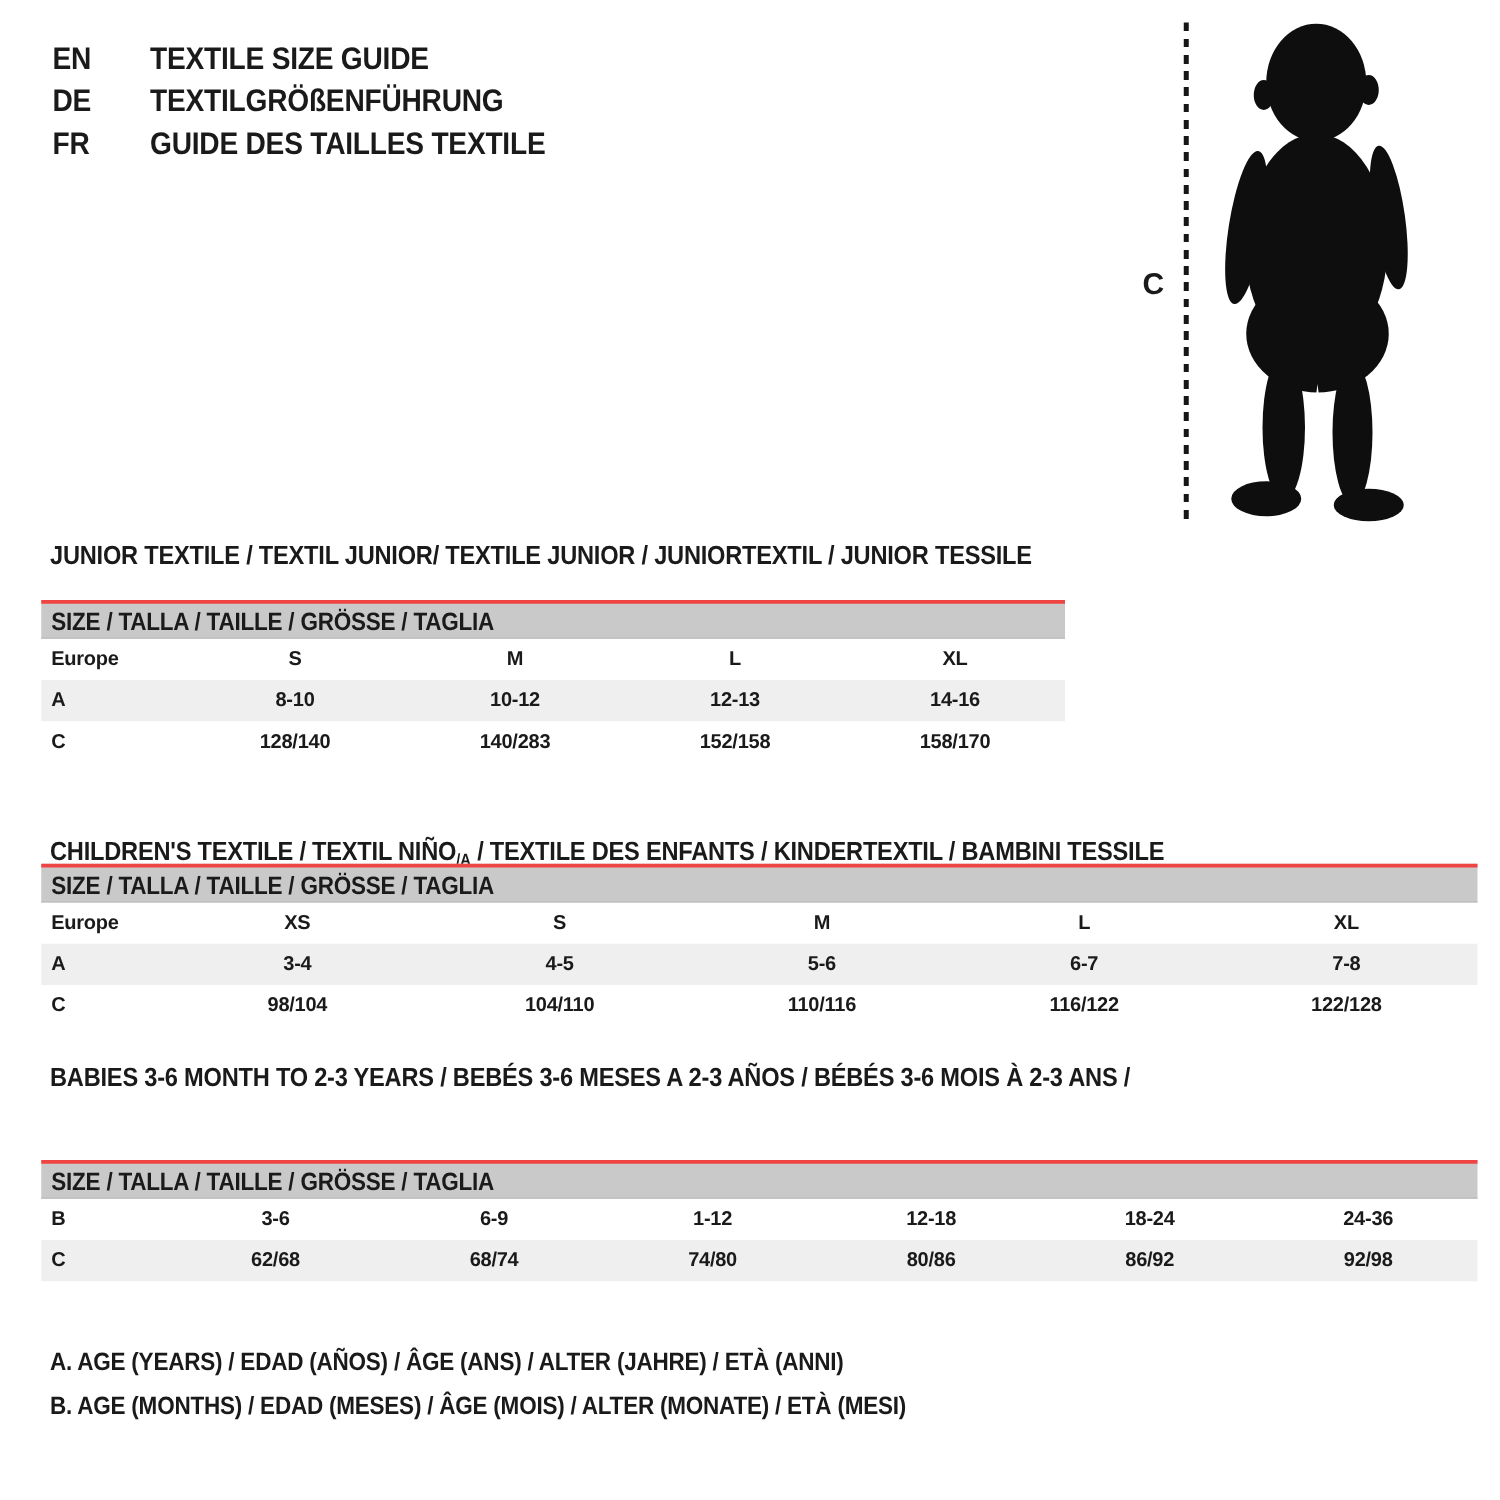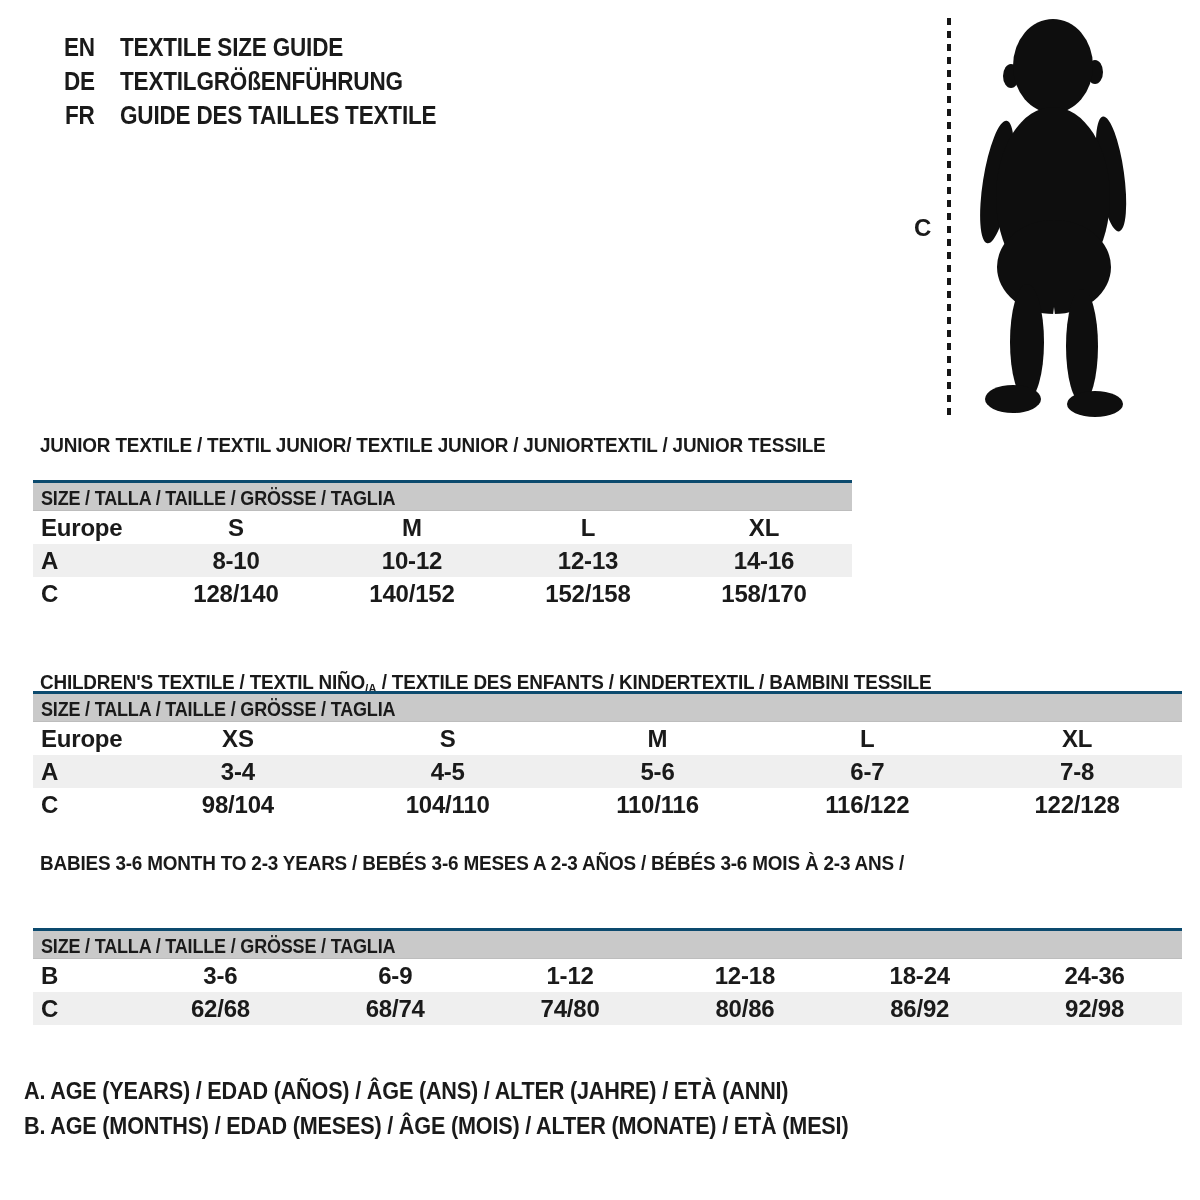--- a/index.html
+++ b/index.html
@@ -6,56 +6,56 @@
   .page{
     position:relative;width:1200px;height:1200px;background:#ffffff;
     font-family:"Liberation Sans","DejaVu Sans",sans-serif;
     font-weight:bold;color:#1a1a1a;letter-spacing:-0.2px;overflow:hidden;
   }
   .cond{display:inline-block;transform:scaleX(0.9);transform-origin:left center;white-space:nowrap;}
 
   
   .lang-block{position:absolute;left:42px;top:30px;}
   .lang-row{display:flex;height:34px;align-items:center;font-size:25px;}
-  .lang-code{width:78px;text-align:center;}
+  .lang-code{width:78px;}
 
   
   .figure-line{
     position:absolute;left:947px;top:18px;width:4px;height:398px;
     background:repeating-linear-gradient(to bottom,#161616 0 7px,transparent 7px 13px);
   }
   .figure-c{position:absolute;left:914px;top:214px;font-size:24px;}
   .silhouette{position:absolute;left:961px;top:12px;}
 
   
   .sec-heading{position:absolute;left:40px;font-size:21px;white-space:nowrap;}
   .sec-junior{top:433px;}
   .sec-children{top:670px;}
   .sec-babies{top:846px;line-height:34px;text-align:right;}
   .sub{font-size:13px;vertical-align:-4px;letter-spacing:0;}
 
   
   .tbl{position:absolute;left:33px;}
   .tbl .bar{
-    height:31px;background:#c9c9c9;border-top:3px solid #0c4a6e;border-bottom:1px solid #bdbdbd;
+    height:31px;background:#c9c9c9;border-top:3px solid #ef4444;border-bottom:1px solid #bdbdbd;
     font-size:20px;line-height:31px;padding-left:8px;box-sizing:border-box;
   }
-  .trow{display:grid;height:33px;align-items:center;font-size:24px;}
+  .trow{display:grid;height:33px;align-items:center;font-size:16px;}
   .trow .tlabel{padding-left:8px;text-align:left;}
   .trow .tcell{text-align:center;}
   .shaded{background:#efefef;}
   .tbl-junior{top:480px;width:819px;}
   .tbl-junior .trow{grid-template-columns:115px repeat(4,1fr);}
   .tbl-children{top:691px;width:1149px;}
   .tbl-children .trow{grid-template-columns:100px repeat(5,1fr);}
   .tbl-babies{top:928px;width:1149px;}
   .tbl-babies .trow{grid-template-columns:100px repeat(6,1fr);}
 
   
-  .footnotes{position:absolute;left:24px;top:1073px;font-size:24px;line-height:35px;}
+  .footnotes{position:absolute;left:40px;top:1073px;font-size:20px;line-height:35px;}
 </style>
 </head>
 <body>
 
 <div class="page">
 
   <div class="lang-block">
     <div class="lang-row">
       <span class="lang-code"><span class="cond">EN</span></span>
       <span class="cond">TEXTILE SIZE GUIDE</span>
@@ -104,21 +104,21 @@
     <div class="trow shaded">
       <span class="tlabel">A</span>
       <span class="tcell">8-10</span>
       <span class="tcell">10-12</span>
       <span class="tcell">12-13</span>
       <span class="tcell">14-16</span>
     </div>
     <div class="trow">
       <span class="tlabel">C</span>
       <span class="tcell">128/140</span>
-      <span class="tcell">140/152</span>
+      <span class="tcell">140/283</span>
       <span class="tcell">152/158</span>
       <span class="tcell">158/170</span>
     </div>
   </div>
 
   <div class="sec-heading sec-children">
     <span class="cond"><span>CHILDREN'S TEXTILE / TEXTIL NIÑO</span><span class="sub">/A</span><span> / TEXTILE DES ENFANTS / KINDERTEXTIL / BAMBINI TESSILE</span></span>
   </div>
   <div class="tbl tbl-children">
     <div class="bar"><span class="cond">SIZE / TALLA / TAILLE / GRÖSSE / TAGLIA</span></div>

